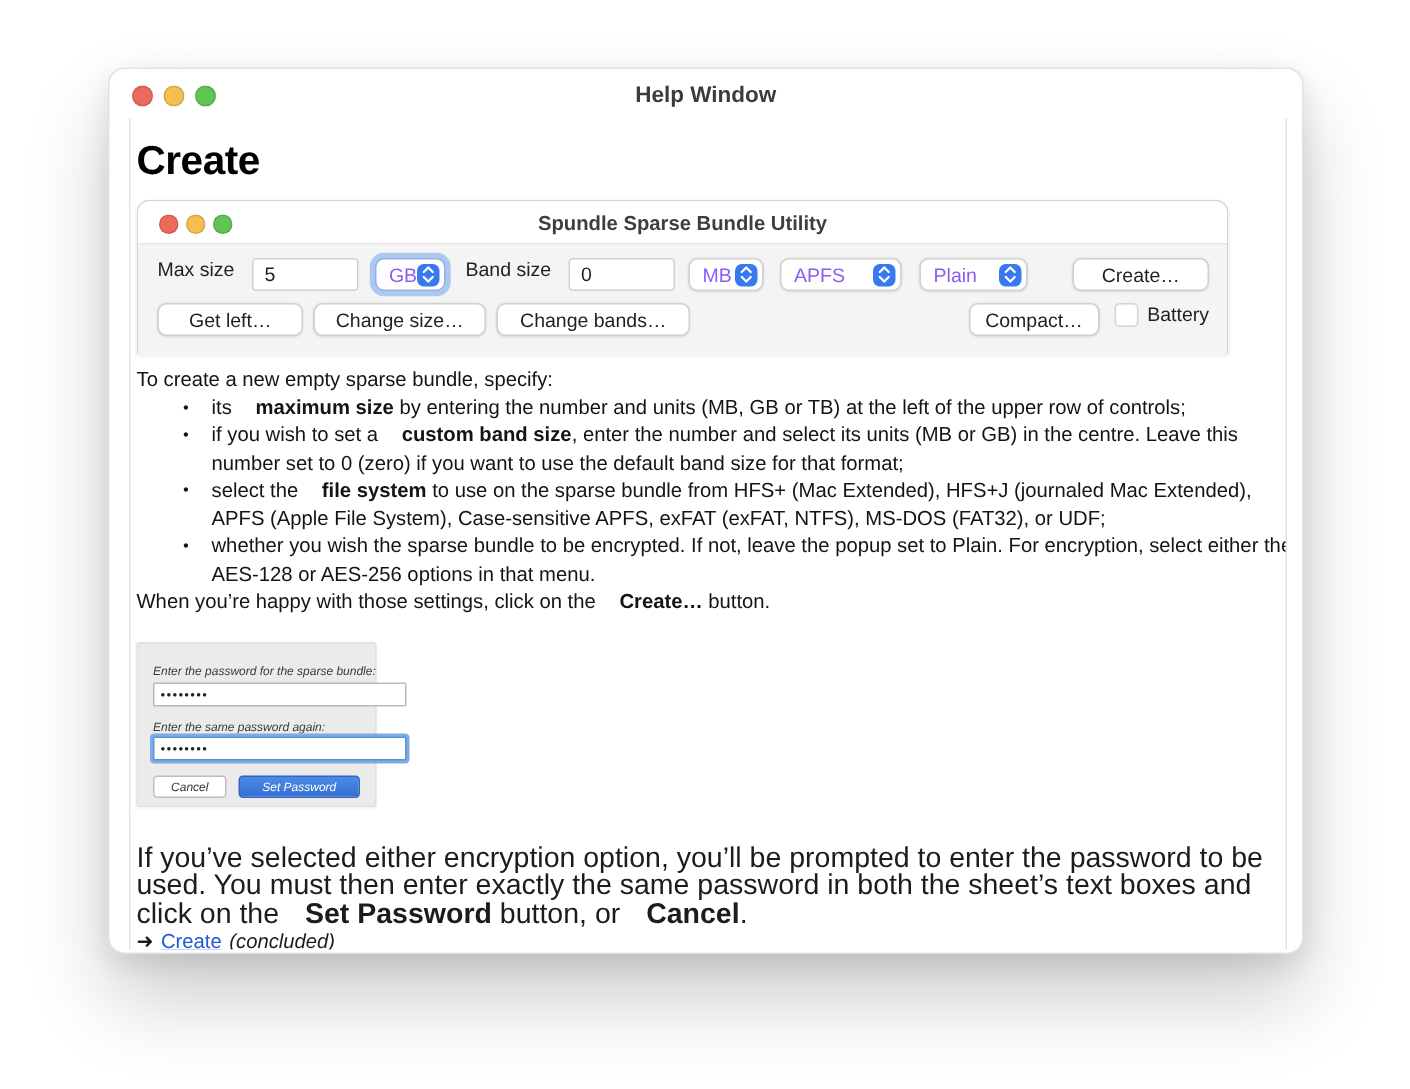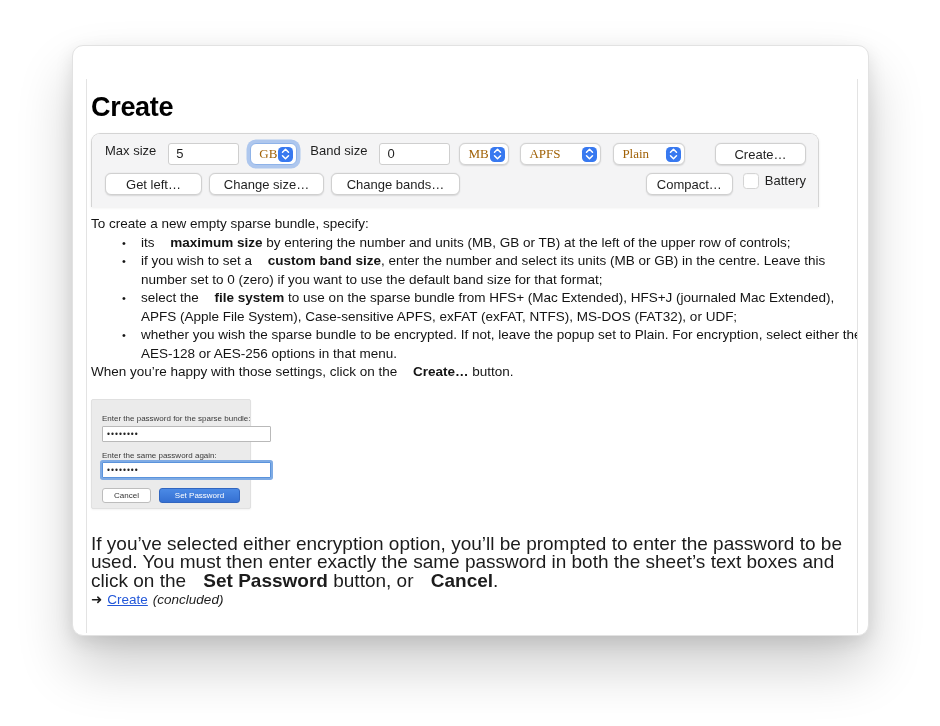--- a/index.html
+++ b/index.html
@@ -56,21 +56,21 @@
   .ctl-label{font-size:13px;color:#1f1f1f;white-space:nowrap;}
   .field{
     height:20px;background:#fff;border:1px solid #cfcfcf;border-radius:3px;
     font-size:13px;line-height:20px;padding-left:7px;box-sizing:content-box;color:#1f1f1f;
   }
   .popup{
     height:22px;background:#fff;border:0.5px solid #d2d2d2;border-radius:6px;
     display:flex;align-items:center;box-shadow:0 0.5px 1.5px rgba(0,0,0,0.12);
     box-sizing:border-box;
   }
-  .popup .popup-label{flex:1;font-size:13px;padding-left:8px;color:#a16207;white-space:nowrap;font-family:Liberation Serif, serif;}
+  .popup .popup-label{flex:1;font-size:13px;padding-left:8px;color:#8b5cf6;white-space:nowrap;}
   .stepper{
     width:15px;height:15px;margin-right:3.5px;border-radius:4.5px;background:#3879f0;
     display:flex;align-items:center;justify-content:center;flex:0 0 auto;
   }
   .popup.focused{box-shadow:0 0 0 3.5px #aec7ee;border-color:#8fb3e8;}
   .mac-btn{
     height:22px;background:#fff;border:0.5px solid #d0d0d0;border-radius:6px;
     font-size:13px;color:#1f1f1f;display:flex;align-items:center;justify-content:center;
     box-shadow:0 0.5px 1.5px rgba(0,0,0,0.12);white-space:nowrap;box-sizing:border-box;
   }
@@ -82,20 +82,21 @@
   
   .body-text{margin-top:8px;width:772px;font-size:13.5px;line-height:18.5px;color:#141414;}
   .bullet{position:relative;padding-left:50px;}
   .bullet-marker{position:absolute;left:31px;top:0;font-size:11px;}
   b{font-weight:bold;margin-left:12px;}
   
   .pw-dialog{
     margin-top:17px;width:160px;height:110px;background:#ebebeb;
     border:1px solid #e0e0e0;border-radius:2px;box-sizing:border-box;position:relative;
     box-shadow:0 1px 2px rgba(0,0,0,0.05);
+    font-style:italic;
   }
   .pw-label{position:absolute;left:10px;font-size:8px;color:#3a3a3a;white-space:nowrap;}
   .pw-field{
     position:absolute;left:10px;width:163px;height:14px;background:#fff;
     border:1px solid #b9b9b9;border-radius:1px;font-size:8.5px;line-height:14px;
     padding-left:4px;letter-spacing:1px;color:#222;box-sizing:content-box;
   }
   .pw-field.focused{border:1px solid #5a93dc;box-shadow:0 0 0 2px #7fabe4;}
   .pw-btn{
     position:absolute;height:15px;border-radius:3px;font-size:8px;
@@ -105,27 +106,43 @@
   .pw-btn.set{right:10px;width:81px;background:linear-gradient(#4b8ae6,#3570d2);color:#fff;border:1px solid #3166c0;}
   
   .closing{margin-top:26px;width:780px;font-size:19px;line-height:18.5px;}
   .nav-bottom{margin-top:1px;font-size:13.5px;}
   .nav-bottom .suffix{font-style:italic;margin-left:5px;}
 </style>
 </head>
 <body>
 
 <div class="help-window">
+  <div class="hw-titlebar">
+    <div class="traffic">
+      <span class="light red"></span>
+      <span class="light yellow"></span>
+      <span class="light green"></span>
+    </div>
+    <div class="hw-title">Help Window</div>
+  </div>
 
   <div class="hw-content">
 
 
     <h1 class="page-title">Create</h1>
 
     <div class="util-window">
+      <div class="uw-titlebar">
+        <div class="traffic">
+          <span class="light red"></span>
+          <span class="light yellow"></span>
+          <span class="light green"></span>
+        </div>
+        <div class="uw-title">Spundle Sparse Bundle Utility</div>
+      </div>
       <div class="uw-controls">
         <div class="ctl-row">
           <span class="ctl-label">Max size</span>
           <div class="field" style="width:62px;margin-left:12px;">5</div>
           <div class="popup focused" style="width:47px;margin-left:11px;">
             <span class="popup-label">GB</span>
             <span class="stepper">
                 <svg width="9" height="12" viewBox="0 0 9 12">
                   <path d="M1.5 4.3 4.5 1.3 7.5 4.3" fill="none" stroke="#fff" stroke-width="1.5" stroke-linecap="round" stroke-linejoin="round"></path>
                   <path d="M1.5 7.7 4.5 10.7 7.5 7.7" fill="none" stroke="#fff" stroke-width="1.5" stroke-linecap="round" stroke-linejoin="round"></path>

